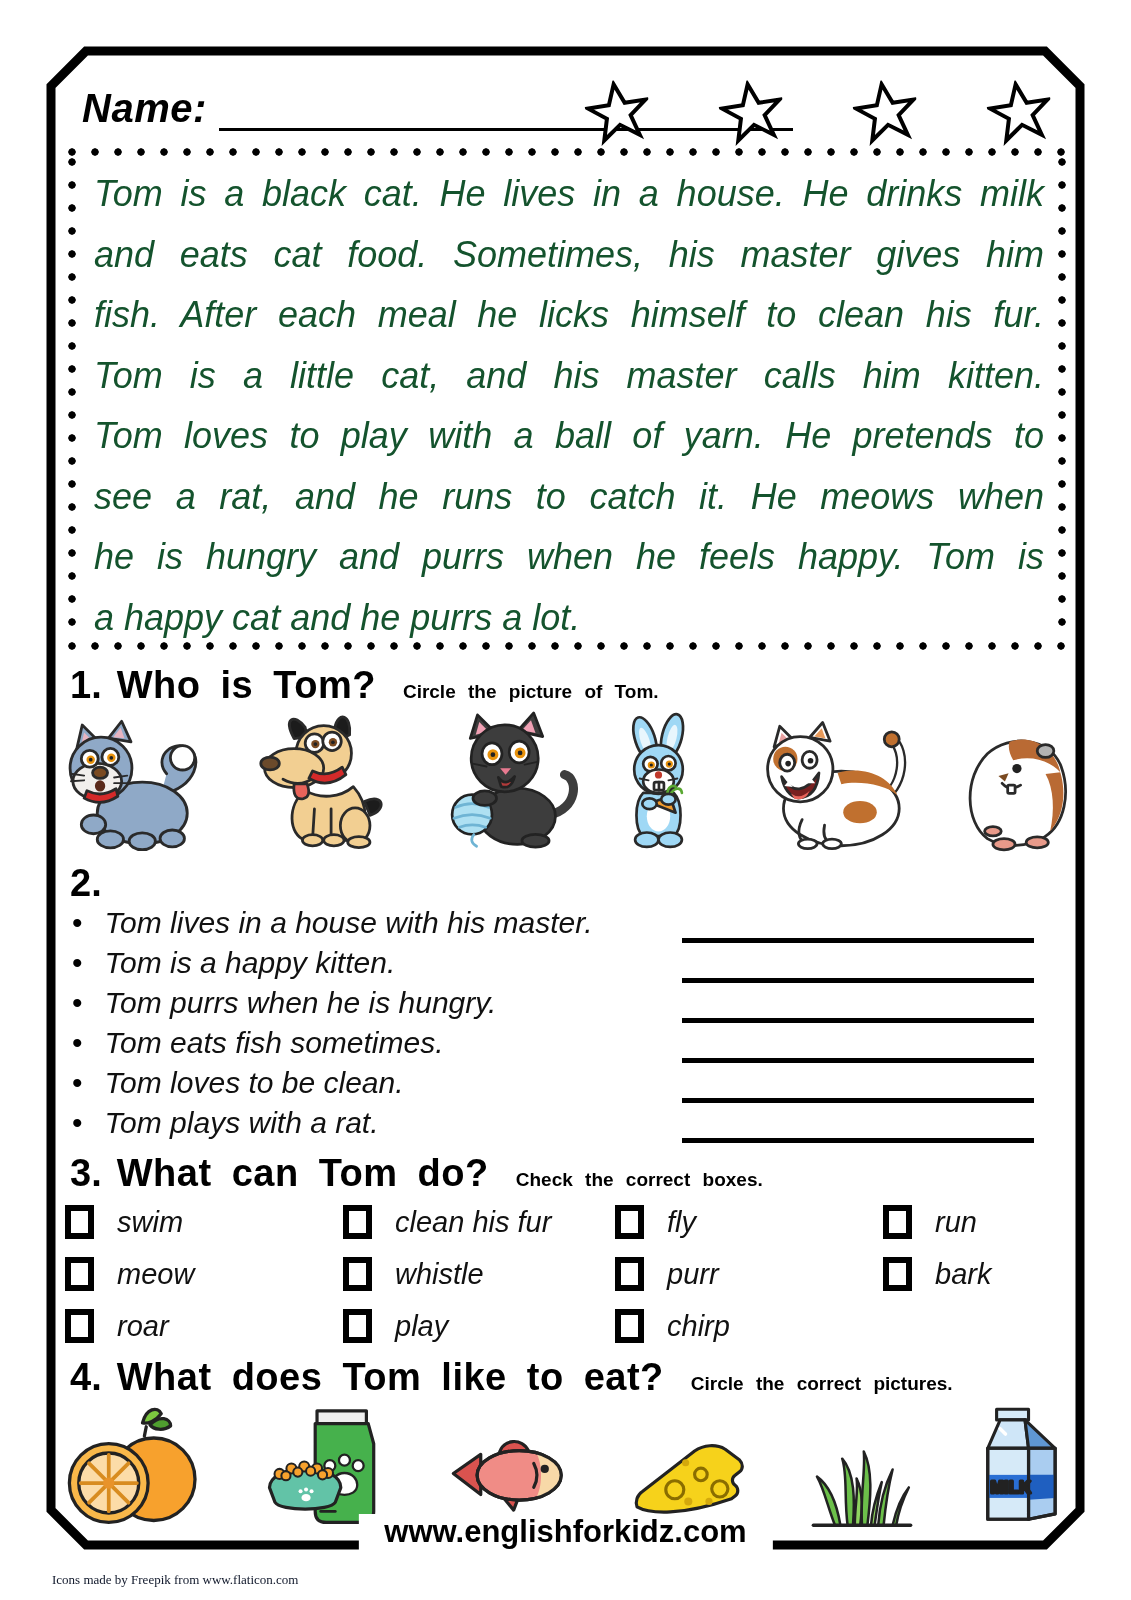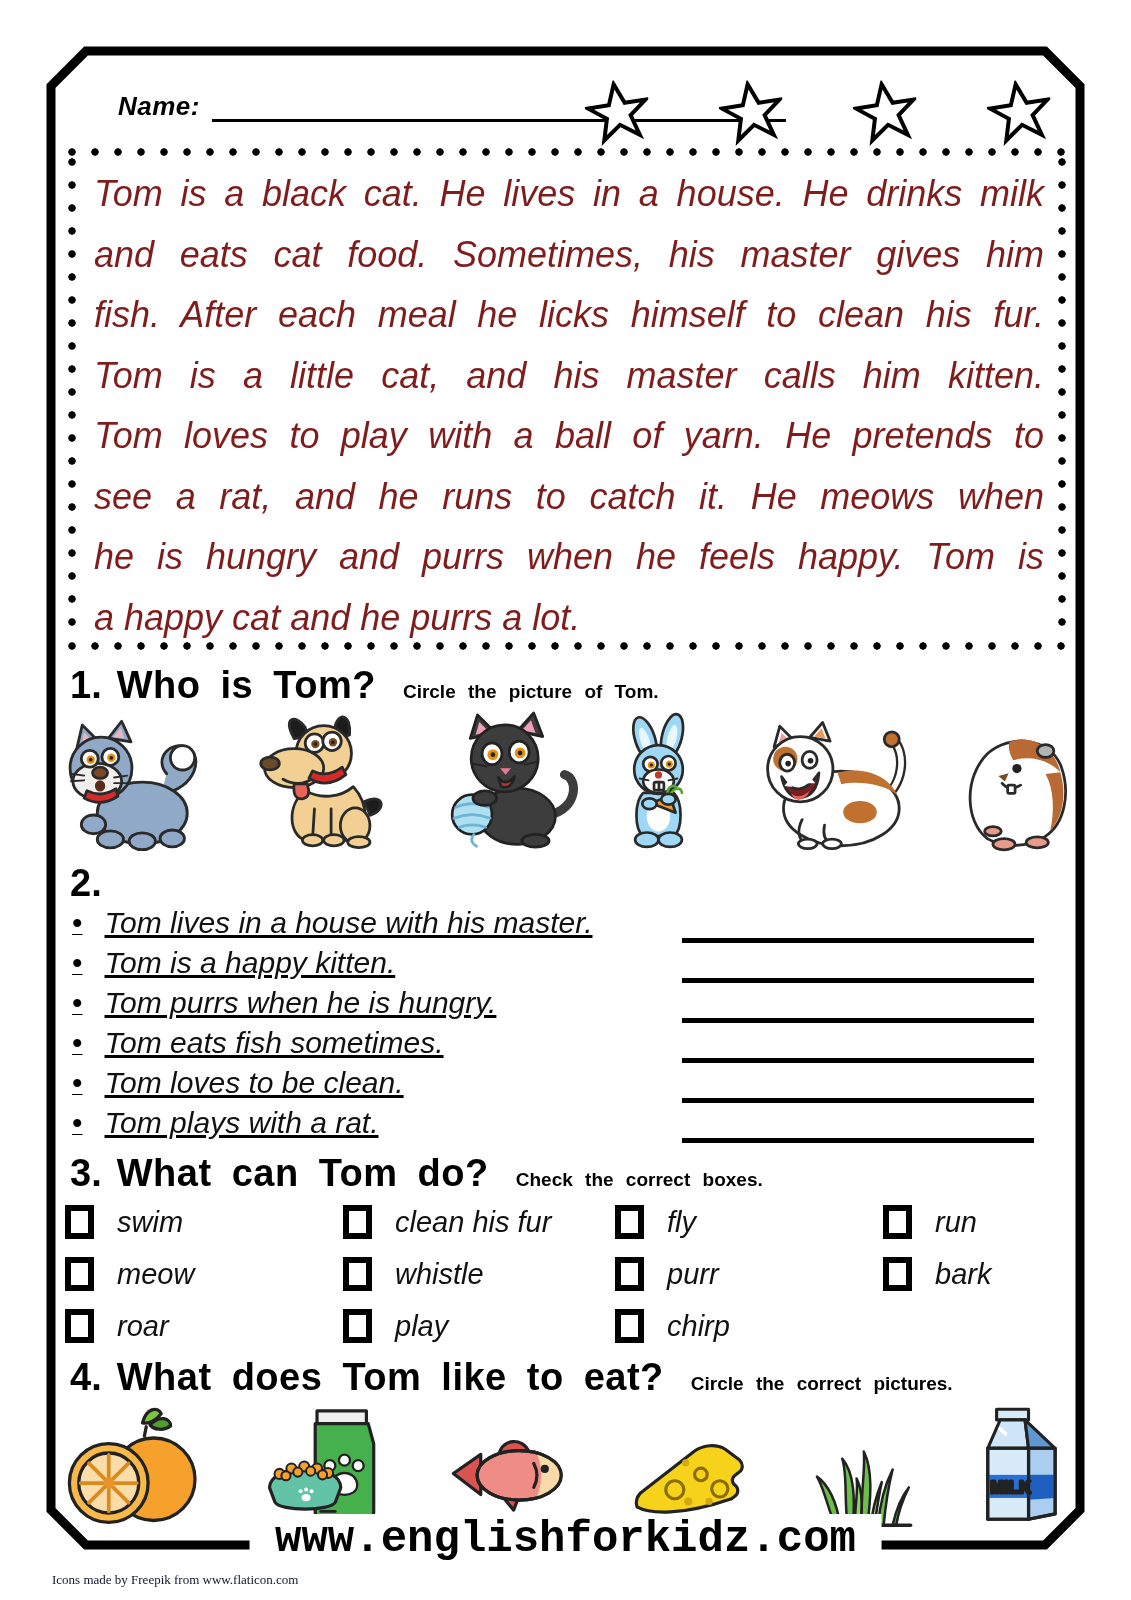--- a/index.html
+++ b/index.html
@@ -5,57 +5,57 @@
   * { margin:0; padding:0; box-sizing:border-box; }
   html,body { background:#ffffff; }
   .page {
     position:relative; width:1131px; height:1600px; background:#fff;
     font-family:"Liberation Sans", sans-serif; color:#000; overflow:hidden;
   }
   .frame { position:absolute; left:0; top:0; z-index:1; }
 
   
   .name-row { position:absolute; top:86px; left:82px; z-index:2; display:flex; align-items:flex-end; }
-  .name-label { font-style:italic; font-weight:bold; font-size:26px; letter-spacing:.5px;margin-left:36px; }
+  .name-label { font-style:italic; font-weight:bold; font-size:40px; letter-spacing:.5px; }
   .name-line { display:inline-block; width:574px; height:36px; border-bottom:3.5px solid #000; margin-left:12px; }
 
   
   .stars { position:absolute; top:76px; left:586px; width:466px; height:72px; z-index:2;
            display:flex; justify-content:space-between; align-items:center; }
   .star { width:64px; height:64px; transform:rotate(-9deg); }
 
   
   .dotted-box { position:absolute; top:148px; left:68px; width:998px; height:502px; z-index:2; }
   .dots-top, .dots-bottom { position:absolute; left:0; right:0; height:8px;
      background-image:radial-gradient(circle at 4px 4px, #000 3.4px, transparent 4px);
      background-size:23px 8px; background-repeat:repeat-x; }
   .dots-top { top:0; } .dots-bottom { bottom:0; }
   .dots-left, .dots-right { position:absolute; top:10px; bottom:10px; width:8px;
      background-image:radial-gradient(circle at 4px 4px, #000 3.4px, transparent 4px);
      background-size:8px 23px; background-repeat:repeat-y; }
   .dots-left { left:0; } .dots-right { right:0; }
   .passage { position:absolute; top:16px; left:26px; right:22px; }
-  .p-line { font-style:italic; font-size:36px; line-height:60.5px; color:#7f1d1d;
+  .p-line { font-style:italic; font-size:36px; line-height:60.5px; color:#14532d;
             text-align:justify; text-align-last:justify; white-space:normal; }
   .p-line.last { text-align-last:left; }
 
   
   .q-head { position:absolute; left:70px; z-index:2; display:flex; align-items:baseline; font-weight:bold; }
   .q-num { font-size:38px; margin-right:15px; }
   .q-title { font-size:38px; word-spacing:9px; letter-spacing:.5px; }
   .q-instr { font-size:19px; margin-left:27px; word-spacing:7px; }
 
   
   .animals { position:absolute; top:704px; left:56px; width:1020px; height:152px; z-index:2;
              display:flex; justify-content:space-between; align-items:flex-end; }
   .animal { display:block; cursor:pointer; }
 
   
   .tf-list { position:absolute; top:906px; left:72px; width:984px; z-index:2; }
-  .tf-row { position:relative; height:40px; display:flex; align-items:baseline;text-decoration:underline; }
+  .tf-row { position:relative; height:40px; display:flex; align-items:baseline; }
   .tf-bullet::before { content:"•"; font-size:30px; }
   .tf-bullet { margin-right:22px; }
   .tf-text { font-style:italic; font-size:30px; color:#111; }
   .tf-line { position:absolute; right:22px; bottom:3px; width:352px; border-bottom:5px solid #000; }
 
   
   .check-grid { position:absolute; top:1196px; left:65px; width:1000px; z-index:2;
                 display:grid; grid-template-columns:278px 272px 268px 1fr; grid-auto-rows:52px; }
   .check-cell { display:flex; align-items:center; }
   .checkbox { width:29px; height:34px; border:6px solid #000; background:#fff; margin-right:23px; flex:0 0 auto; }
@@ -65,21 +65,21 @@
   .foods { position:absolute; top:1394px; left:60px; width:1012px; height:142px; z-index:2;
            display:flex; justify-content:space-between; align-items:flex-end; }
   .food { display:block; cursor:pointer; }
   .food.fish-offset { margin-bottom:16px; }
   .food.cheese-offset { margin-bottom:7px; }
   .food.grass-offset { margin-bottom:3px; }
   .food.bag-offset { margin-bottom:2px; }
 
   
   .footer-url { position:absolute; top:1514px; left:50%; transform:translateX(-50%); z-index:3;
-                font-family:Liberation Mono, monospace; font-weight:bold; font-size:44px;
+                font-family:Liberation Sans, sans-serif; font-weight:bold; font-size:31px;
                 background:#fff; padding:0 26px; white-space:nowrap; }
   .credit { position:absolute; top:1572px; left:52px; z-index:2;
             font-family:"Liberation Serif", serif; font-size:13px; color:#0f172a; }
 </style>
 </head>
 <body>
 
 <div class="page">
 
   <svg class="frame" width="1131" height="1600" viewBox="0 0 1131 1600">

